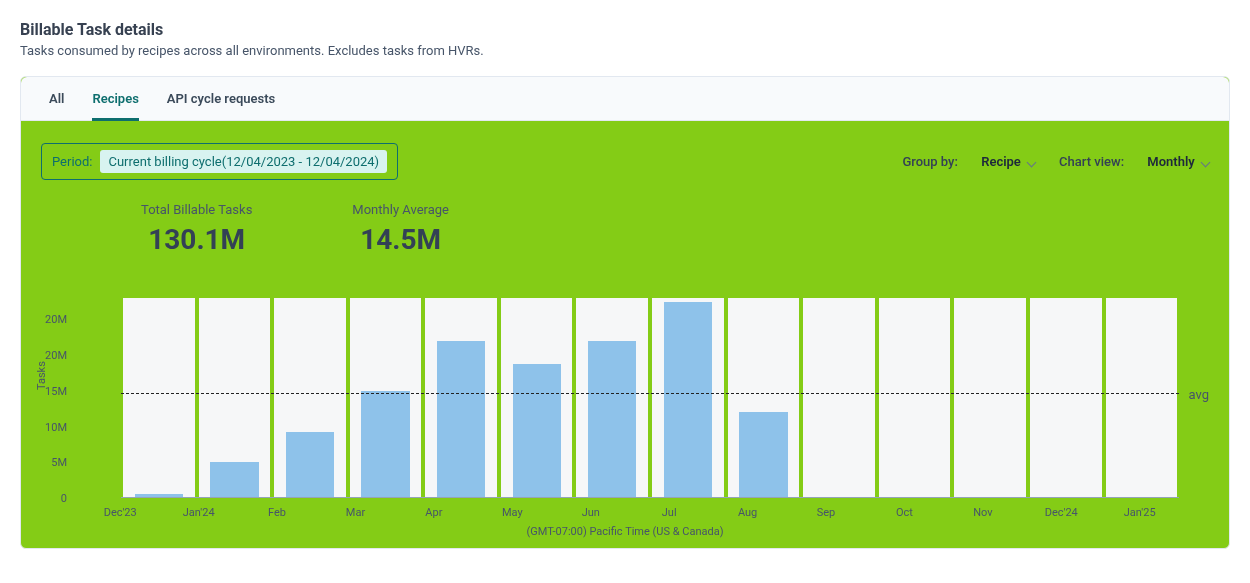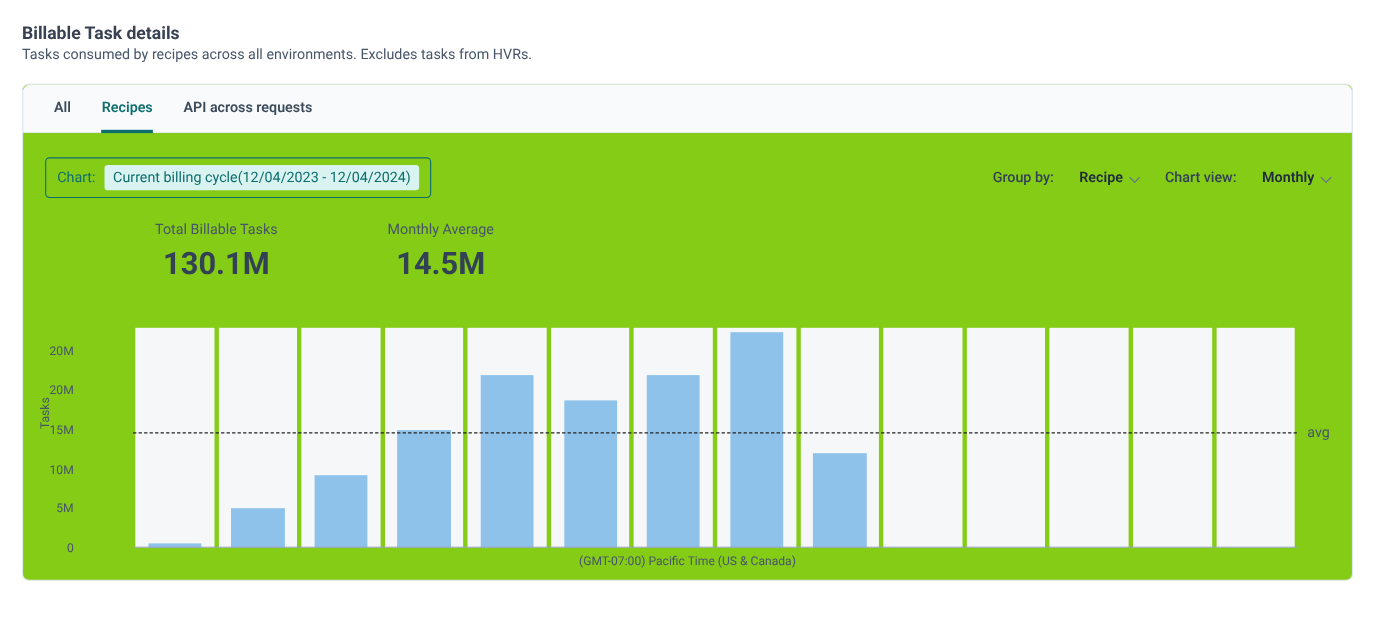--- a/index.html
+++ b/index.html
@@ -218,26 +218,26 @@
 <body>
 
 <div class="title">Billable Task details</div>
 <div class="subtitle">Tasks consumed by recipes across all environments. Excludes tasks from HVRs.</div>
 
 <div class="panel">
 
   <div class="tabs">
     <div class="tab">All</div>
     <div class="tab active">Recipes</div>
-    <div class="tab">API across requests</div>
+    <div class="tab">API cycle requests</div>
   </div>
 
   <div class="controls">
     <div class="period-pill">
-      <span>Chart:</span>
+      <span>Period:</span>
       <span class="period-value">Current billing cycle(12/04/2023 - 12/04/2024)</span>
     </div>
     <div class="right-controls">
       <div>
         <span class="ctrl-label">Group by:</span>
         <span class="ctrl-value">Recipe</span>
         <span class="chev"></span>
       </div>
       <div>
         <span class="ctrl-label">Chart view:</span>
@@ -322,16 +322,32 @@
             <div class="col">
               <div class="col-bg"></div>
             </div>
           </div>
         <div class="avg-line" id="avg-line" style="bottom: 51.7857%;">
           <span class="avg-label">avg</span>
         </div>
         <div class="baseline"></div>
       </div>
     </div>
+    <div class="x-labels" id="x-labels">
+        <div class="x-label">Dec'23</div>
+        <div class="x-label">Jan'24</div>
+        <div class="x-label">Feb</div>
+        <div class="x-label">Mar</div>
+        <div class="x-label">Apr</div>
+        <div class="x-label">May</div>
+        <div class="x-label">Jun</div>
+        <div class="x-label">Jul</div>
+        <div class="x-label">Aug</div>
+        <div class="x-label">Sep</div>
+        <div class="x-label">Oct</div>
+        <div class="x-label">Nov</div>
+        <div class="x-label">Dec'24</div>
+        <div class="x-label">Jan'25</div>
+      </div>
     <div class="tz-note">(GMT-07:00) Pacific Time (US &amp; Canada)</div>
   </div>
 
 </div>
 
 </body></html>

